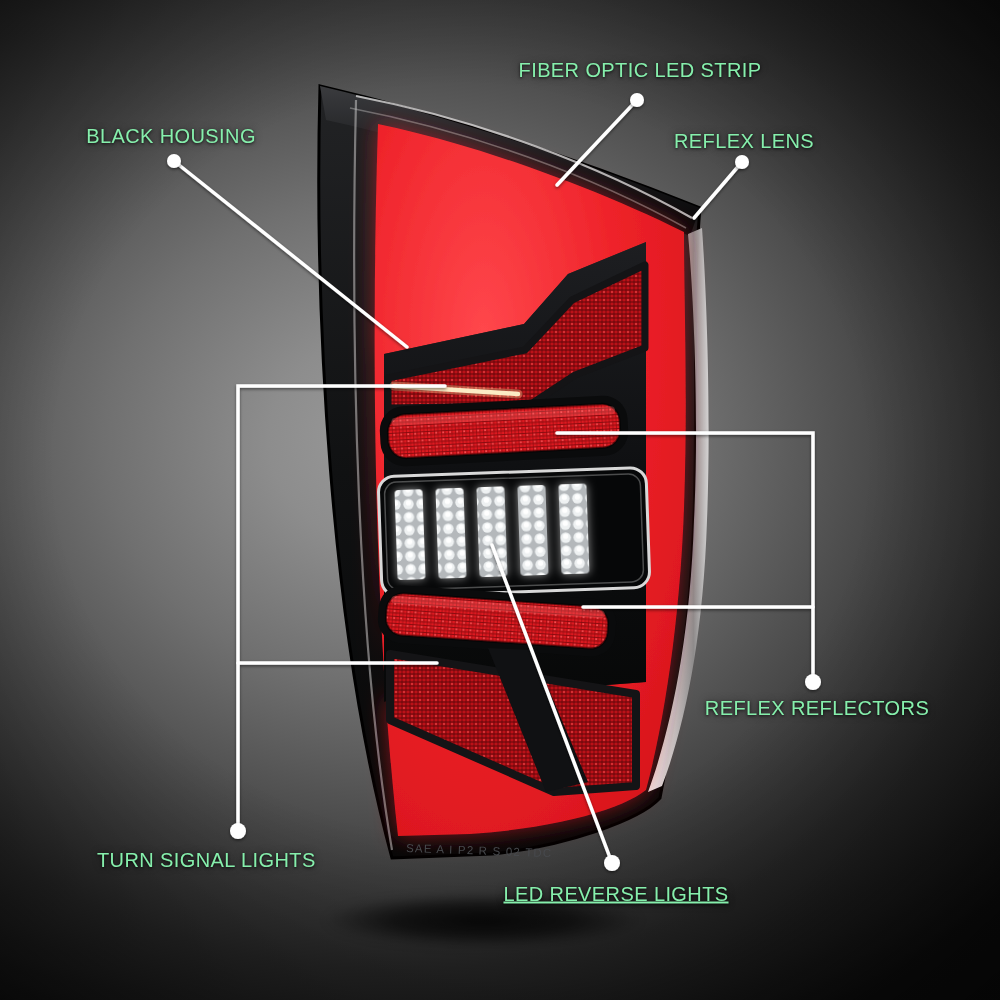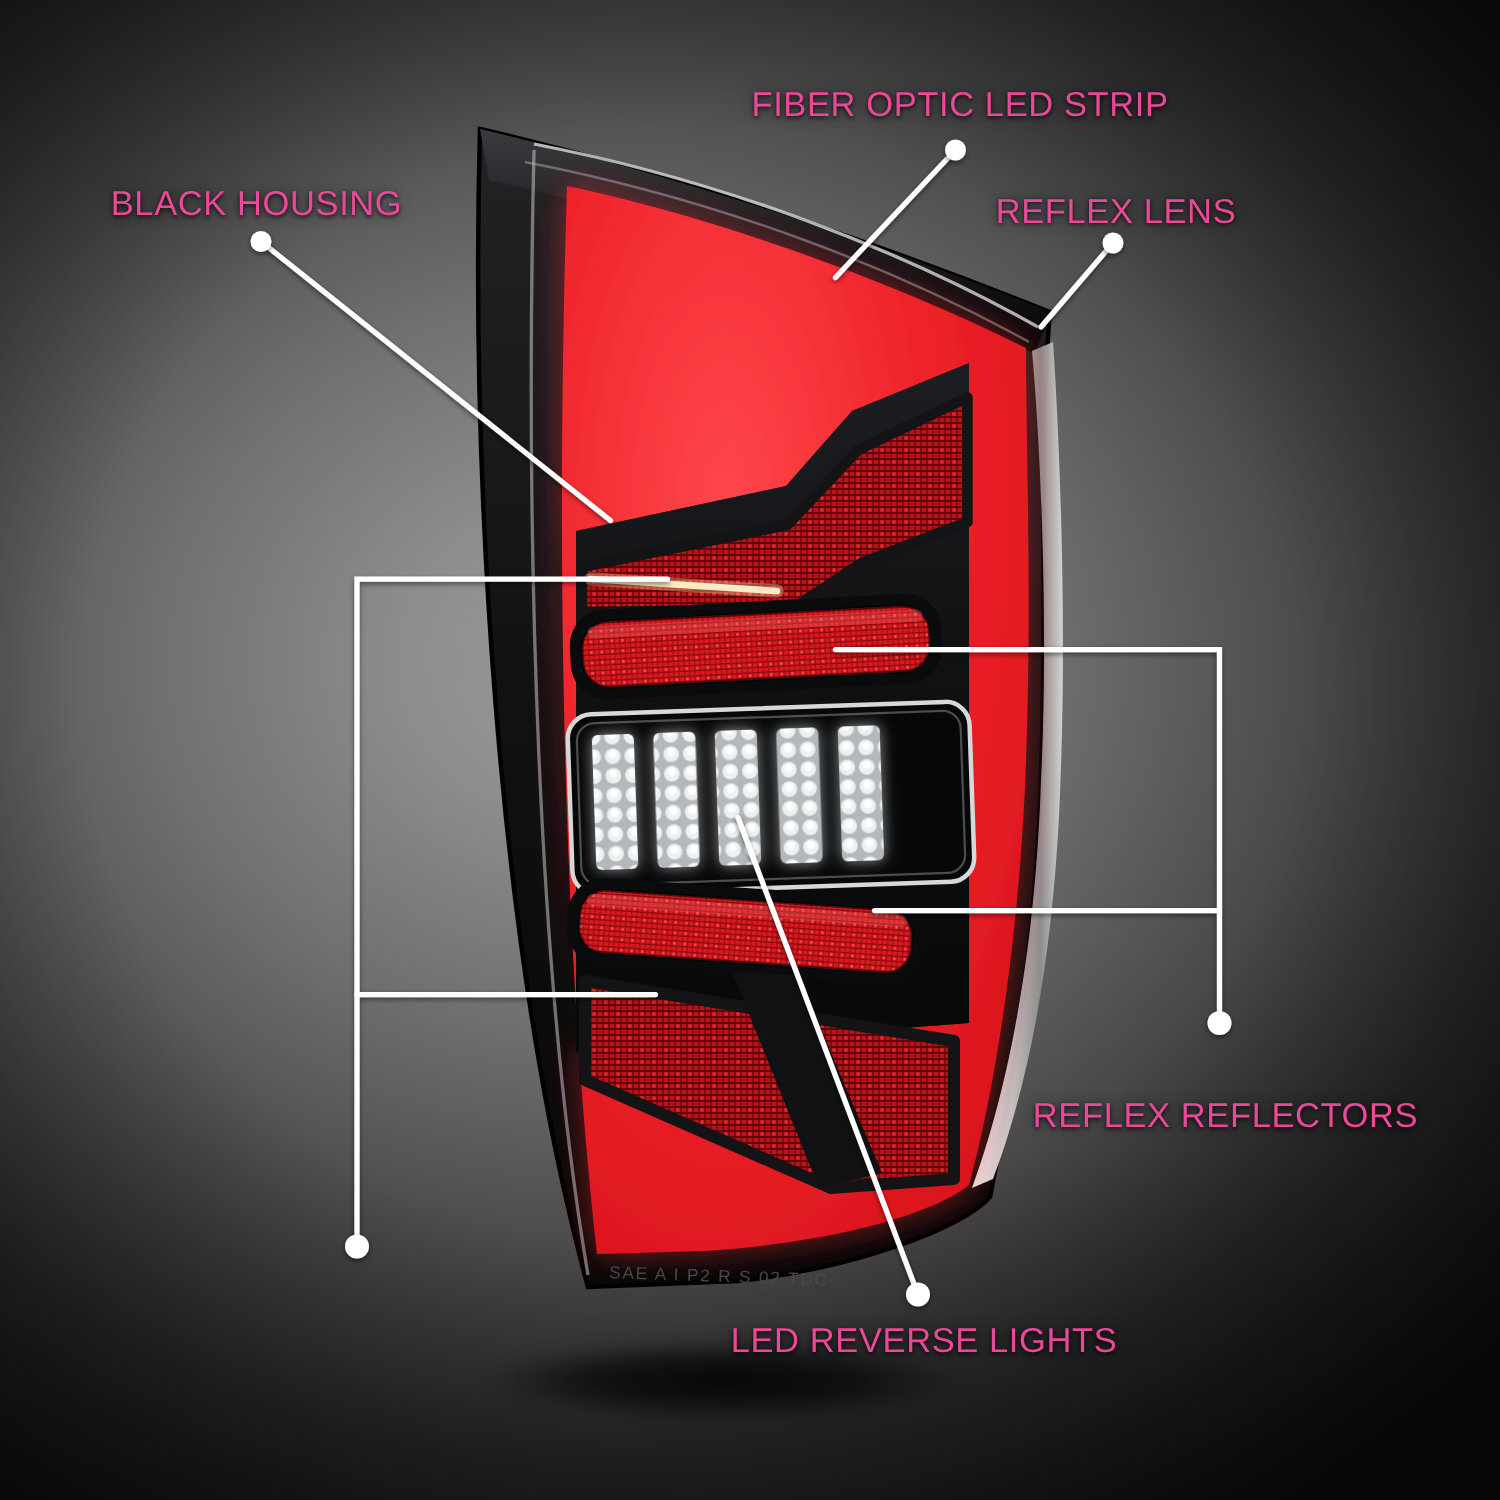--- a/index.html
+++ b/index.html
@@ -19,21 +19,21 @@
       rgba(0,0,0,0) 52%, rgba(0,0,0,.35) 78%, rgba(0,0,0,.62) 100%);
   }
   .ground-shadow{
     position:absolute;left:268px;top:888px;width:430px;height:72px;
     background:radial-gradient(ellipse 50% 50% at 50% 45%,
       rgba(0,0,0,.85) 0%, rgba(0,0,0,.6) 42%, rgba(0,0,0,0) 74%);
     filter:blur(5px);
   }
   svg{position:absolute;inset:0;}
   .label{
-    position:absolute;color:#ec4899;font-size:23px;letter-spacing:.4px;
+    position:absolute;color:#86efac;font-size:20px;letter-spacing:.4px;
     white-space:nowrap;
     text-shadow:0 1px 3px rgba(0,0,0,.75),0 0 9px rgba(0,0,0,.45);
   }
   .label.centered{transform:translate(-50%,-50%);text-align:center;}
   .label.two-line{line-height:25px;}
 </style>
 </head>
 <body>
 
 <div class="bg"></div>
@@ -185,18 +185,19 @@
     <circle cx="612" cy="863" r="8"></circle>
   </g>
 </svg>
 
 <div class="label centered" style="left:640px;top:70px;">FIBER OPTIC LED STRIP</div>
 
 <div class="label centered" style="left:171px;top:136px;">BLACK HOUSING</div>
 
 <div class="label centered" style="left:744px;top:141px;">REFLEX LENS</div>
 
-<div class="label centered" style="left:817px;top:744px;">REFLEX REFLECTORS</div>
+<div class="label centered" style="left:817px;top:708px;">REFLEX REFLECTORS</div>
 
 <div class="label two-line" style="left:97px;top:848px;">
+  <div>TURN SIGNAL LIGHTS</div>
 </div>
 
-<div class="label centered" style="left:616px;top:894px;">LED REVERSE LIGHTS</div>
+<div class="label centered" style="left:616px;top:894px;text-decoration:underline;">LED REVERSE LIGHTS</div>
 
 </body></html>

